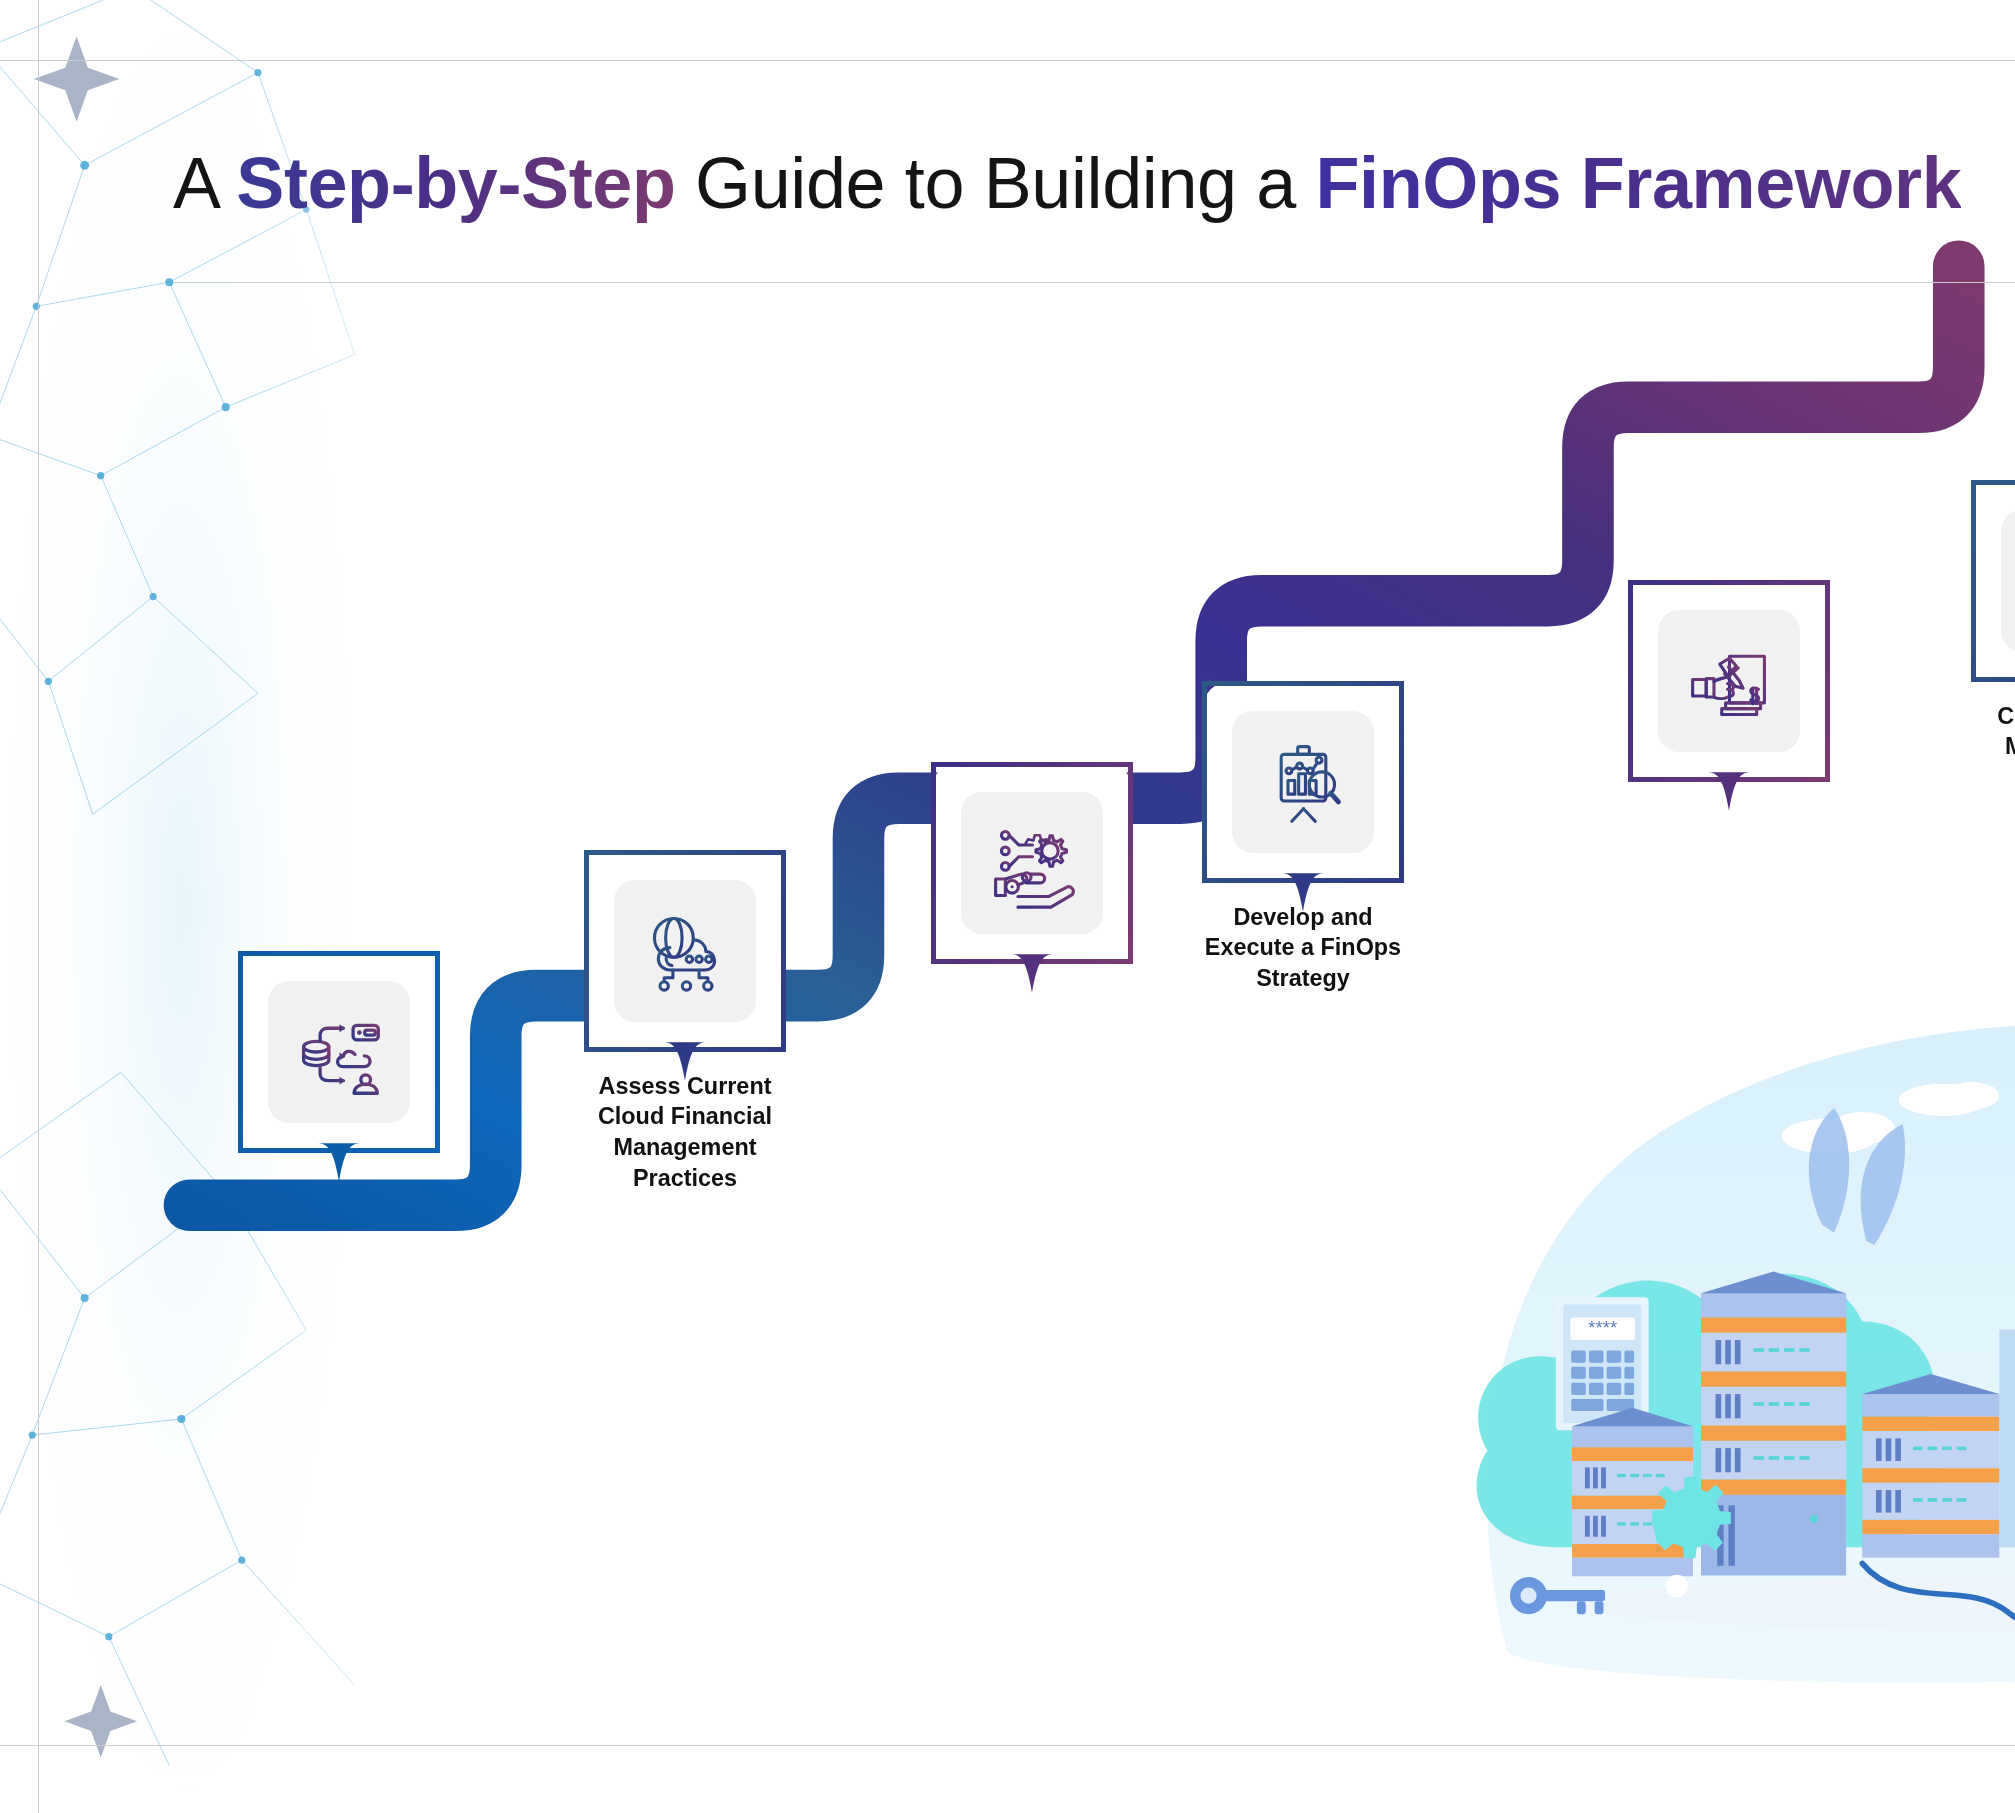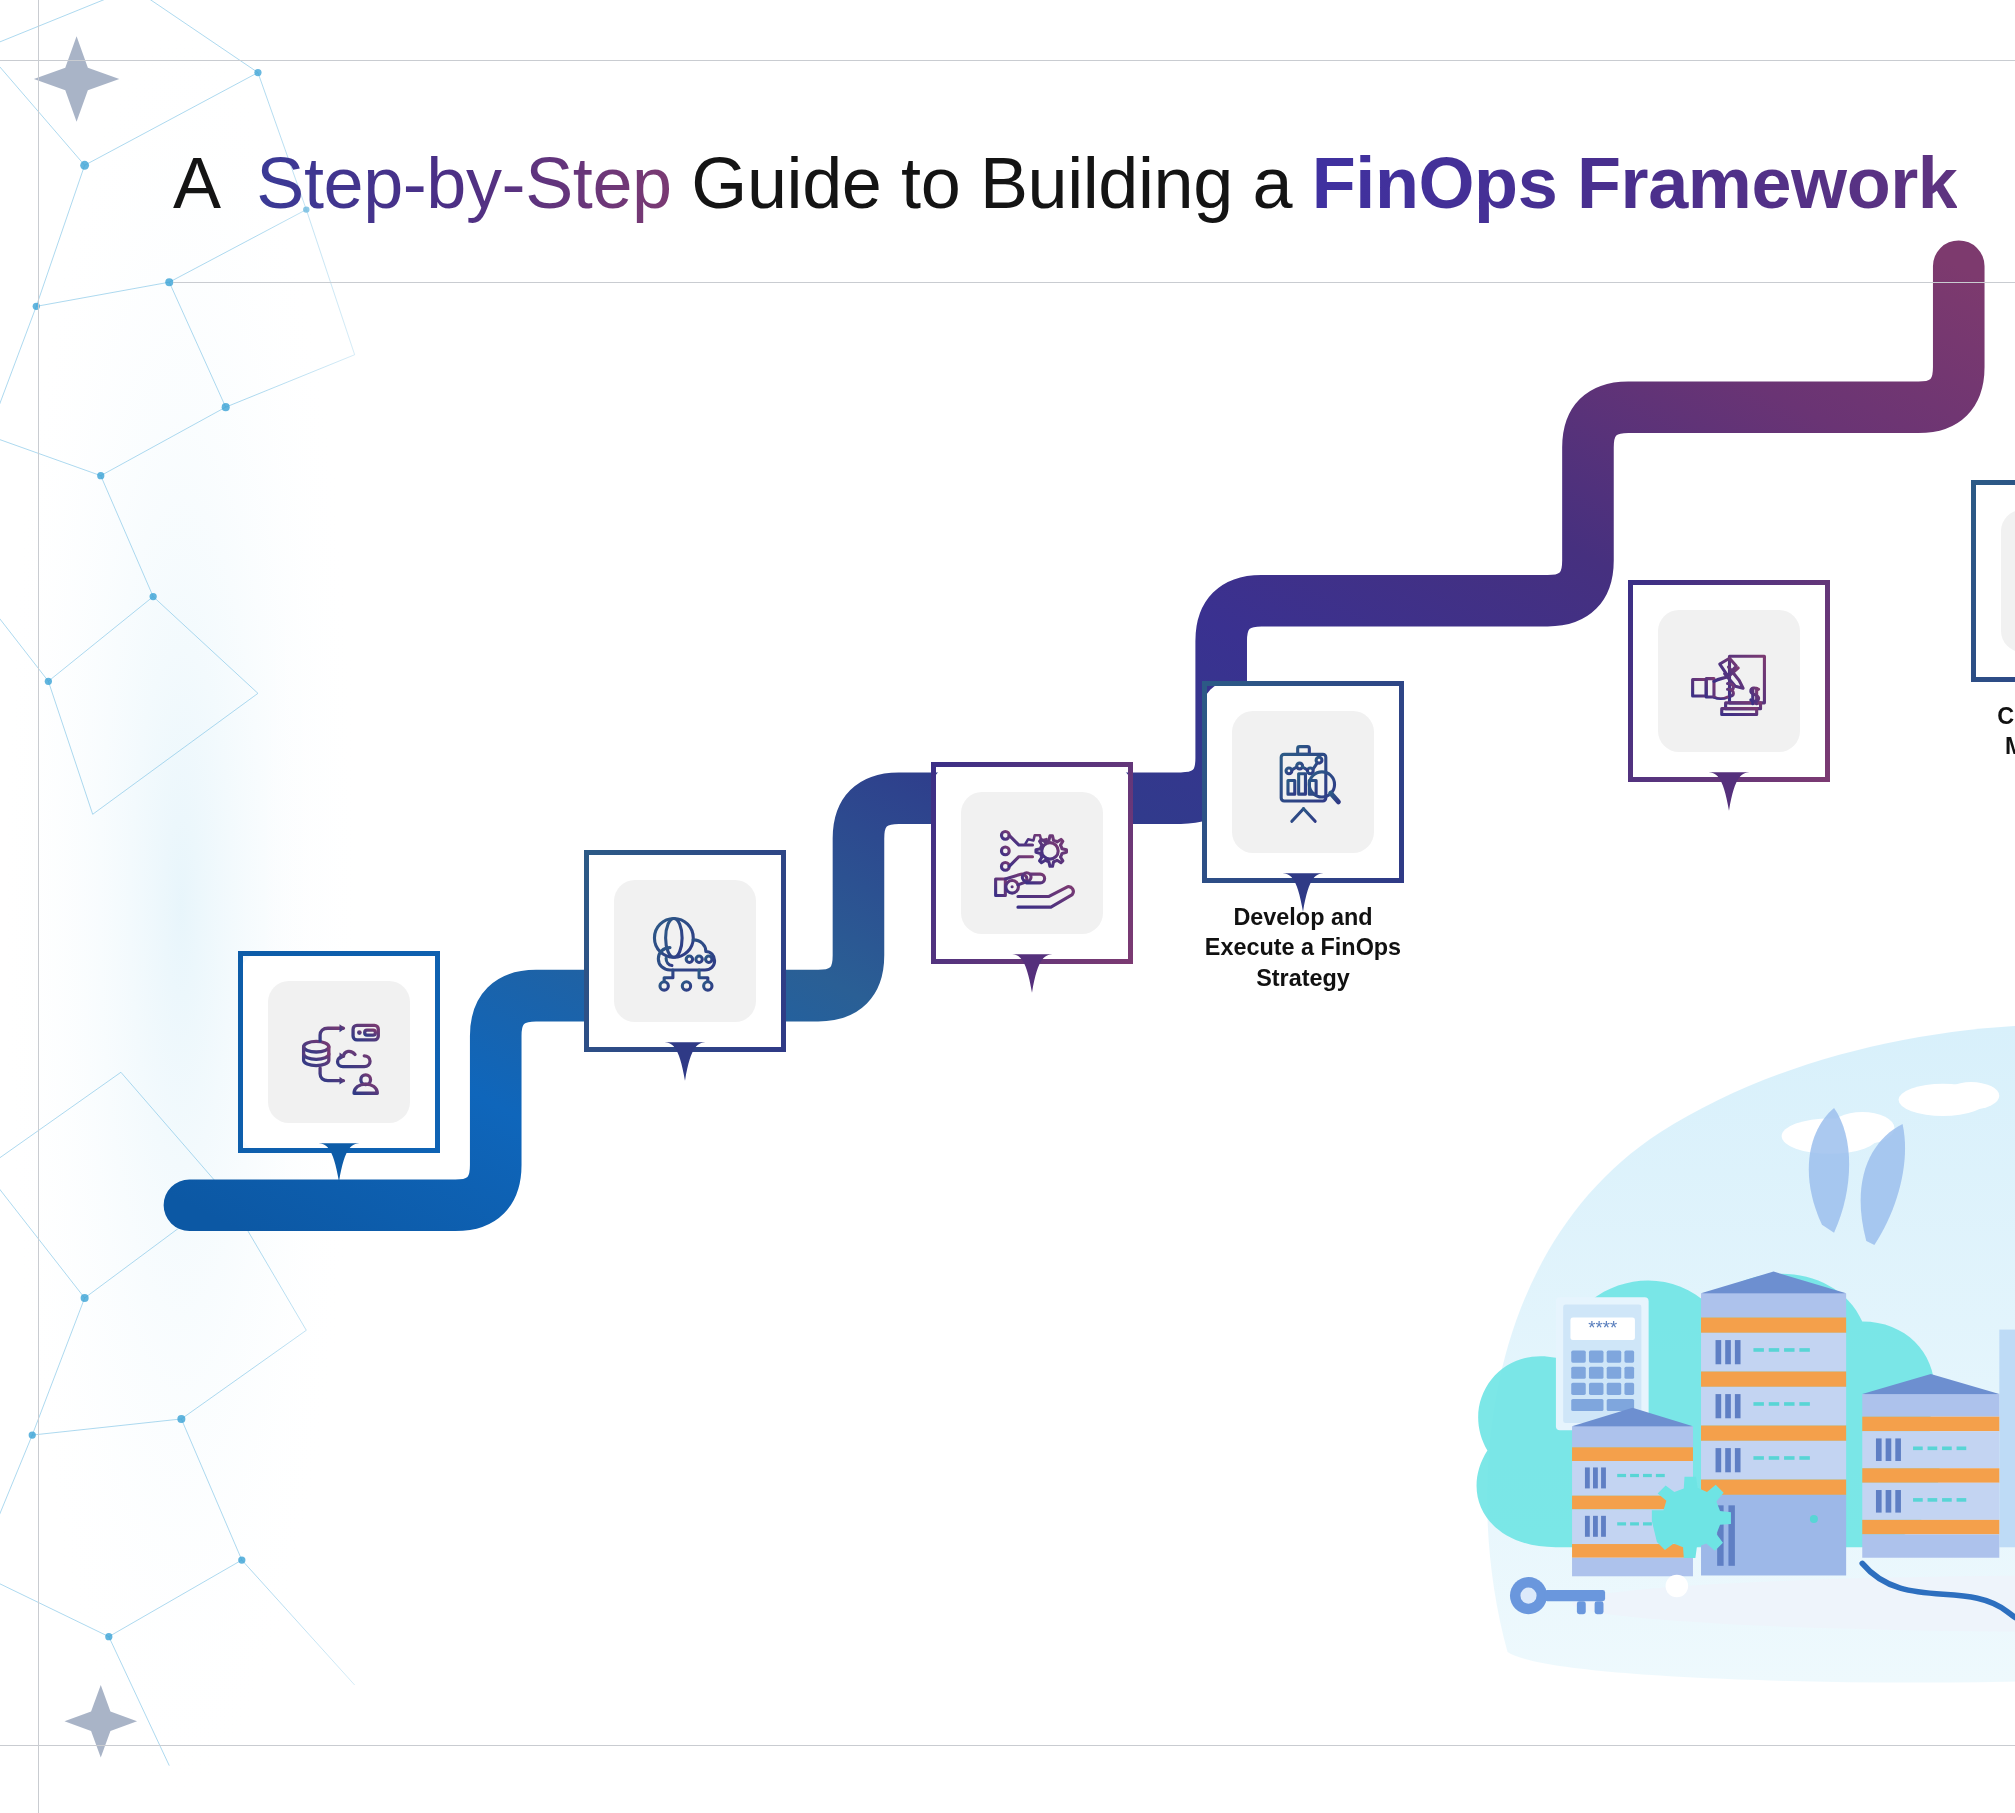--- a/index.html
+++ b/index.html
@@ -35,26 +35,25 @@
   #page-title {
     font-size: 72px;
     font-weight: 400;
     letter-spacing: -0.4px;
     color: #141414;
     white-space: nowrap;
     line-height: 1.08;
     font-family: "Liberation Sans", sans-serif;
   }
   #page-title .hl {
-    font-weight: 400;
+    font-weight: 700;
     background: linear-gradient(90deg, #3a3a96 0%, #4a2f86 45%, #7b3a72 100%);
     -webkit-background-clip: text;
     background-clip: text;
     color: transparent;
-    margin-left: 20px;
   }
   #page-title .hl2 {
     font-weight: 700;
     background: linear-gradient(90deg, #3f31a0 0%, #4a2f8d 50%, #5e3380 100%);
     -webkit-background-clip: text;
     background-clip: text;
     color: transparent;
   }
   #title-rule {
     position: absolute;
@@ -302,20 +301,24 @@
           <circle cx="28" cy="85.5" r="4.3"></circle>
             <circle cx="51" cy="85.5" r="4.3"></circle>
             <circle cx="73" cy="85.5" r="4.3"></circle>
         </g>
       </svg>
     </div>
     <svg class="card-tail" viewBox="0 0 110 96">
       <path d="M0 0 C22 0 40 6 55 96 C70 6 88 0 110 0 Z" fill="#2f3a86"></path>
     </svg>
   </div>
+  <div class="step-label">Assess Current
+Cloud Financial
+Management
+Practices</div>
 </div>
 
 <div class="step" id="step-3" style="left:931px; top:762px; width:202px;">
   <div class="card" style="border-color: rgb(74, 47, 134); border-image: linear-gradient(120deg, rgb(59, 47, 134), rgb(123, 58, 114)) 1 / 1 / 0 stretch;">
     <div class="card-inner">
       <svg viewBox="0 0 100 100">
         <defs>
             <linearGradient id="g3" x1="0" y1="1" x2="1" y2="0">
           <stop offset="0" stop-color="#3b2f86"></stop>
               <stop offset="1" stop-color="#7b3a72"></stop>

